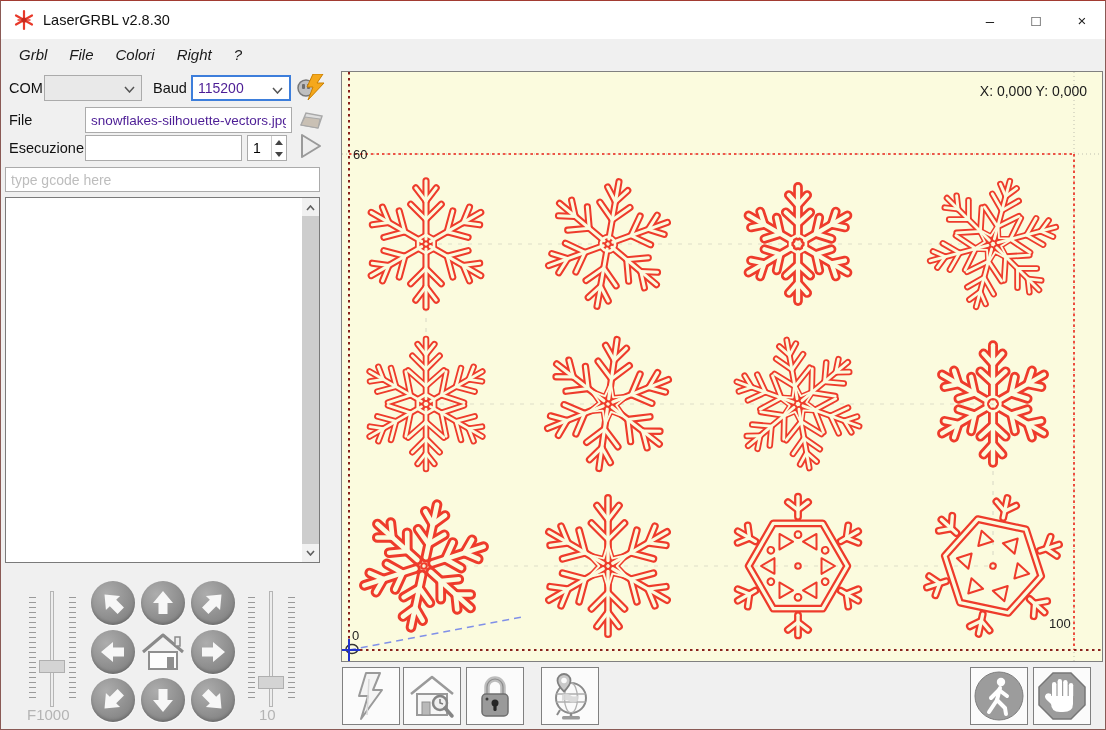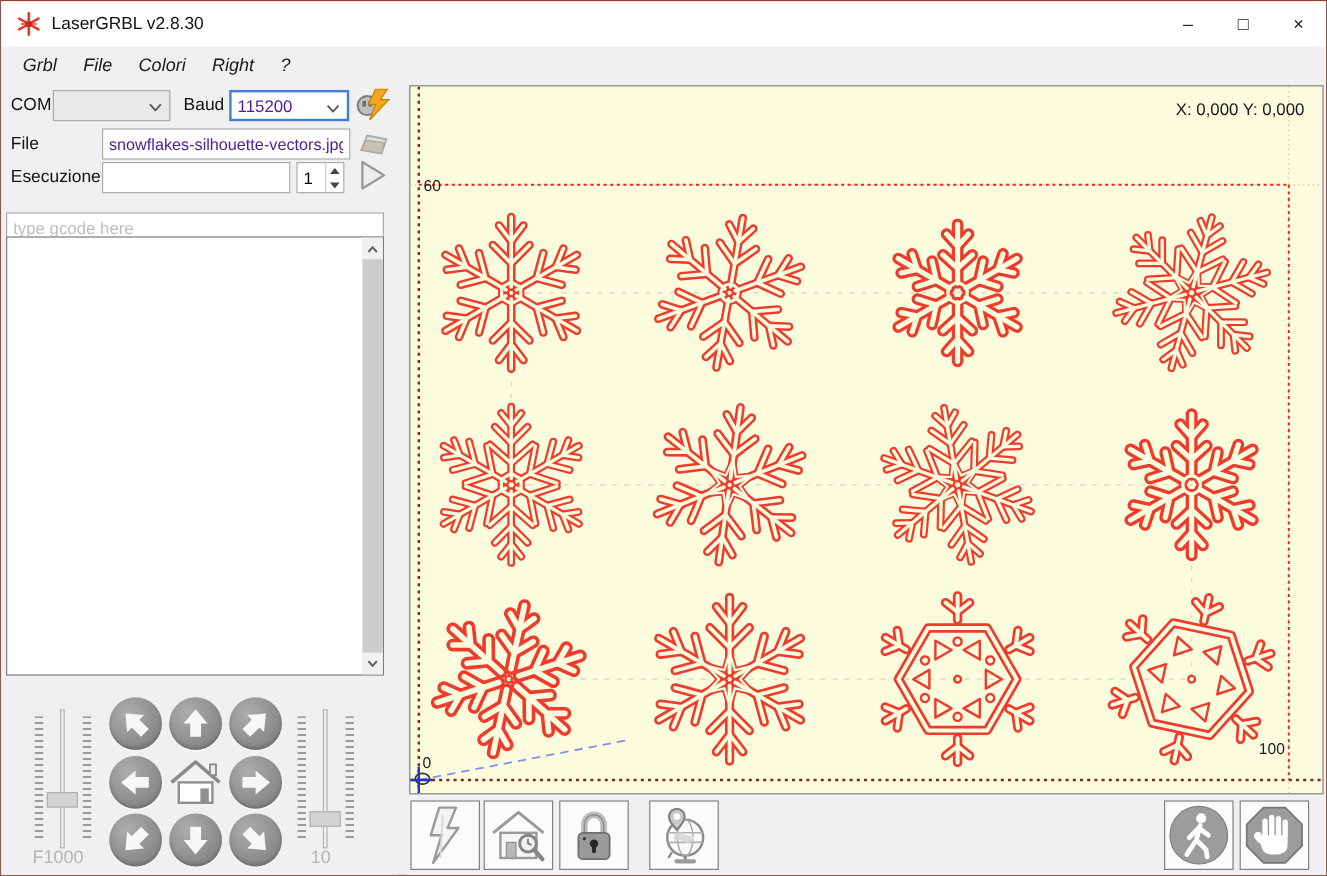--- a/index.html
+++ b/index.html
@@ -153,21 +153,21 @@
             <span class="tri-dn"></span>
           </div>
       </div>
     </div>
     <button class="icon-btn" style="left:296px; top:64px; width:28px; height:28px;">
       <svg width="24" height="26" viewBox="0 0 24 26">
         <polygon points="3,2 21,13 3,24" fill="#EDEDED" stroke="#9A9A9A" stroke-width="2" stroke-linejoin="round"></polygon>
       </svg>
     </button>
 
-    <input class="box" style="left: 4px; top: 108px; width: 315px; height: 25px;" placeholder="type gcode here">
+    <input class="box" style="left: 4px; top: 98px; width: 315px; height: 25px;" placeholder="type gcode here">
 
     <div class="logbox">
       <span></span>
       <div class="vscroll">
         <div class="btn" style="top:1px;">
           <svg width="9" height="6">
               <polyline points="1,5 4.5,1 8,5" fill="none" stroke="#5f5f5f" stroke-width="1.6"></polyline>
             </svg>
         </div>
         <div class="thumb"></div>

